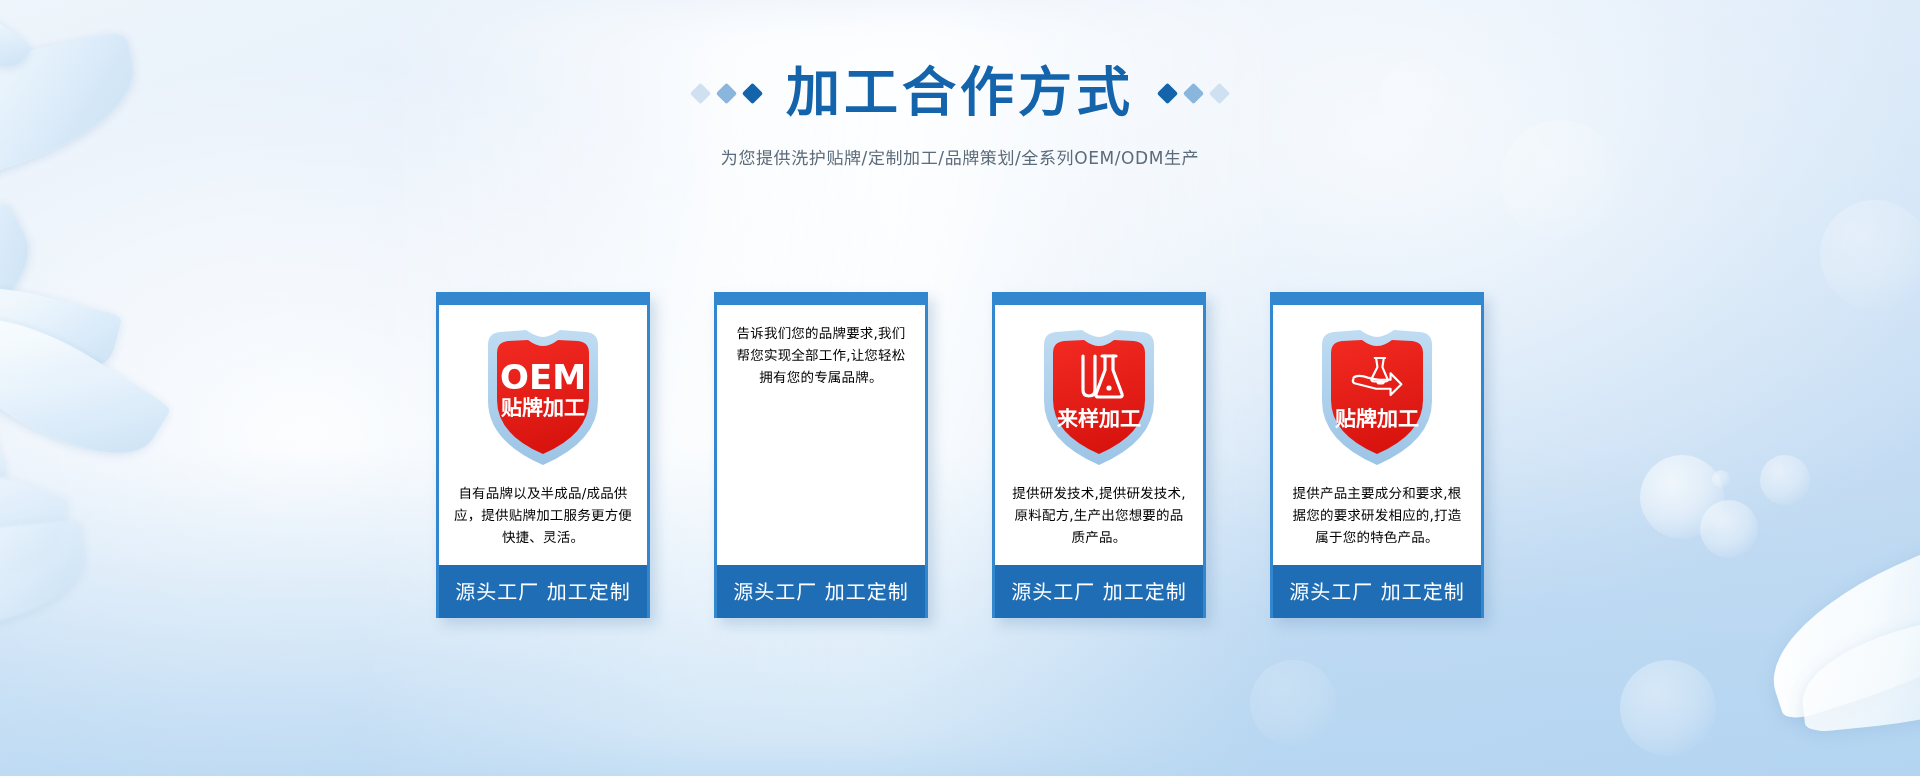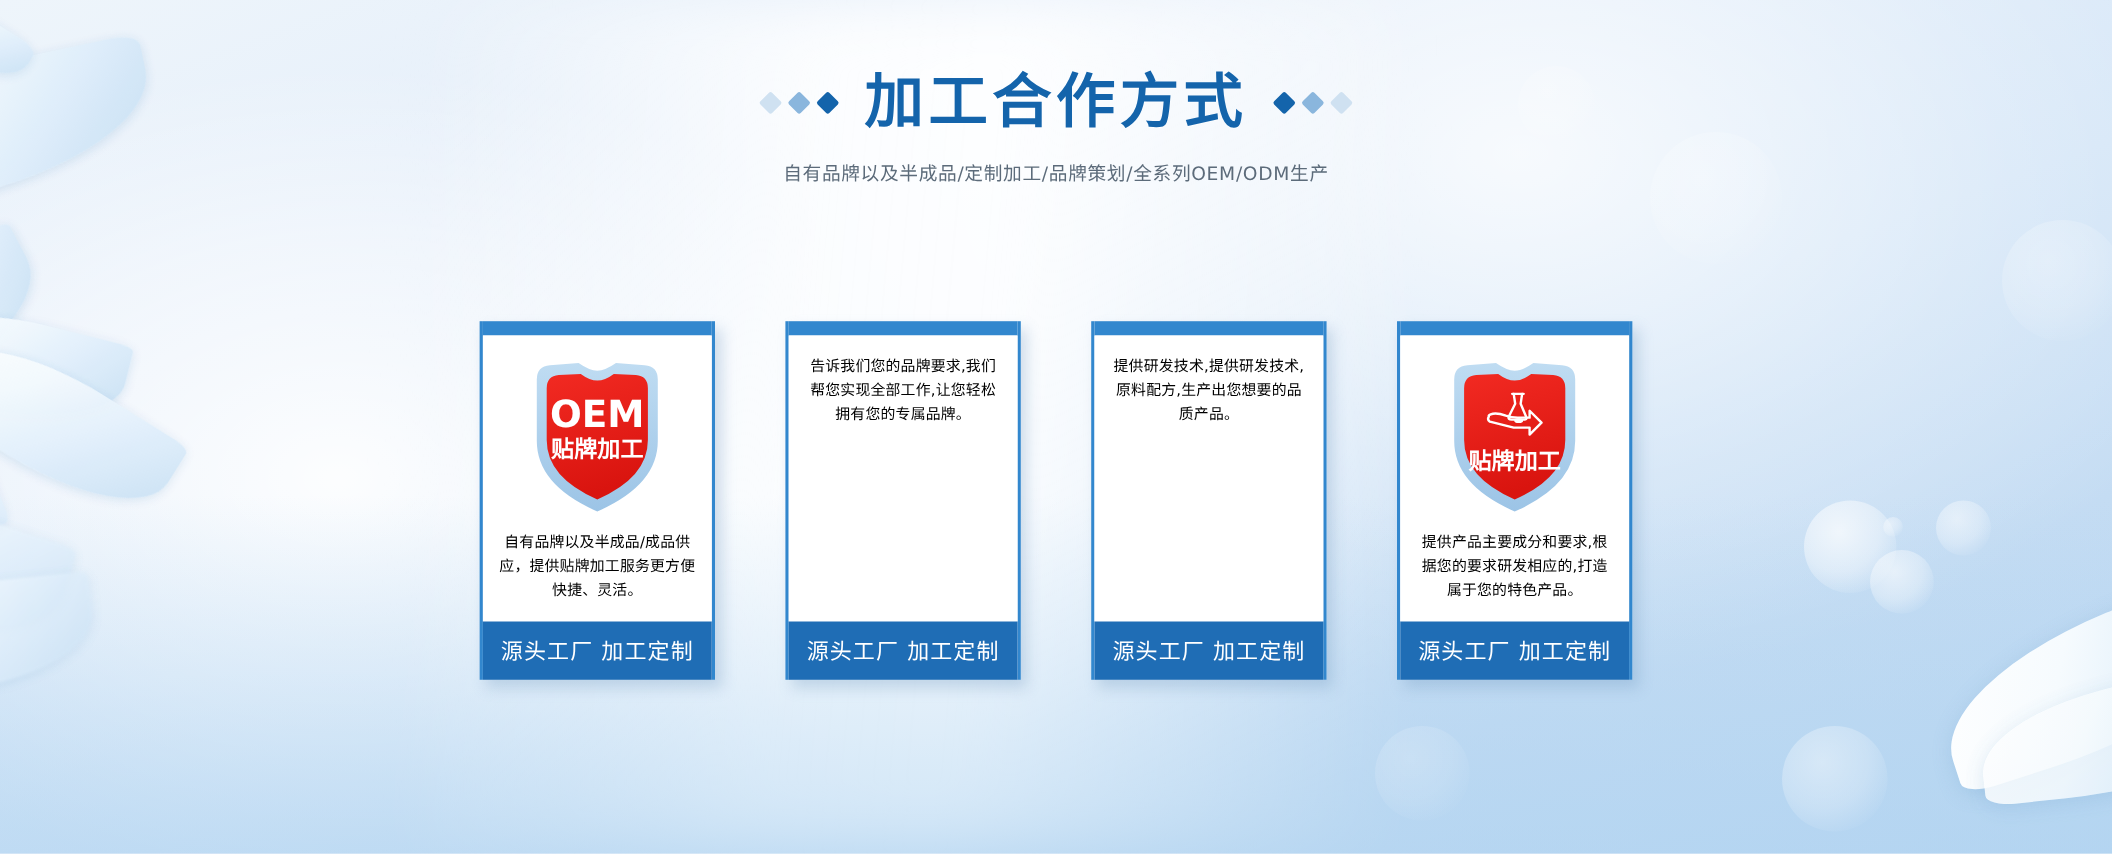--- a/index.html
+++ b/index.html
@@ -204,21 +204,21 @@
       <span class="dia d2"></span>
       <span class="dia d3"></span>
     </div>
     <h1 class="page-title">加工合作方式</h1>
     <div class="diamonds">
       <span class="dia d3"></span>
       <span class="dia d2"></span>
       <span class="dia d1"></span>
     </div>
   </div>
-  <div class="subtitle">自有品牌以及半成品/定制加工/品牌策划/全系列OEM/ODM生产</div>
+  <div class="subtitle">为您提供洗护贴牌/定制加工/品牌策划/全系列OEM/ODM生产</div>
 </div>
 
 <div class="cards">
 
   <div class="card">
     <div class="card-top"></div>
     <div class="card-body">
       <div class="shield-wrap">
         <svg viewBox="0 0 130 146" aria-hidden="true">
           <defs>
@@ -248,20 +248,39 @@
     <div class="card-top"></div>
     <div class="card-body">
       <p class="card-desc">告诉我们您的品牌要求,我们帮您实现全部工作,让您轻松拥有您的专属品牌。</p>
     </div>
     <div class="card-foot">源头工厂 加工定制</div>
   </div>
 
   <div class="card">
     <div class="card-top"></div>
     <div class="card-body">
+      <div class="shield-wrap">
+        <svg viewBox="0 0 130 146" aria-hidden="true">
+          <path d="M10 22 Q10 10 22 9 L48 7 Q58 14 65 14 Q72 14 82 7 L108 9 Q120 10 120 22 L120 78 Q120 118 65 142 Q10 118 10 78 Z" fill="url(#rimG1)"></path>
+          <path d="M19 30 Q19 19 30 18 L50 17 Q58 23 65 23 Q72 23 80 17 L100 18 Q111 19 111 30 L111 77 Q111 111 65 131 Q19 111 19 77 Z" fill="url(#redG1)"></path>
+        </svg>
+        <div class="shield-text">
+          <span class="shield-glyph">
+            <svg viewBox="0 0 56 54" aria-hidden="true">
+
+              <path d="M12 6 L12 40 Q12 46 18 46 Q24 46 24 40 L24 6" fill="none" stroke="#ffffff" stroke-width="3.2" stroke-linecap="round"></path>
+
+              <path d="M34 6 L34 20 L25 44 Q24 47 28 47 L48 47 Q52 47 51 44 L42 20 L42 6" fill="none" stroke="#ffffff" stroke-width="3.2" stroke-linejoin="round" stroke-linecap="round"></path>
+              <line x1="31" y1="6" x2="45" y2="6" stroke="#ffffff" stroke-width="3.2" stroke-linecap="round"></line>
+              <circle cx="38" cy="38" r="2.6" fill="#ffffff"></circle>
+            </svg>
+          </span>
+          <div class="shield-cn">来样加工</div>
+        </div>
+      </div>
       <p class="card-desc">提供研发技术,提供研发技术,原料配方,生产出您想要的品质产品。</p>
     </div>
     <div class="card-foot">源头工厂 加工定制</div>
   </div>
 
   <div class="card">
     <div class="card-top"></div>
     <div class="card-body">
       <div class="shield-wrap">
         <svg viewBox="0 0 130 146" aria-hidden="true">

